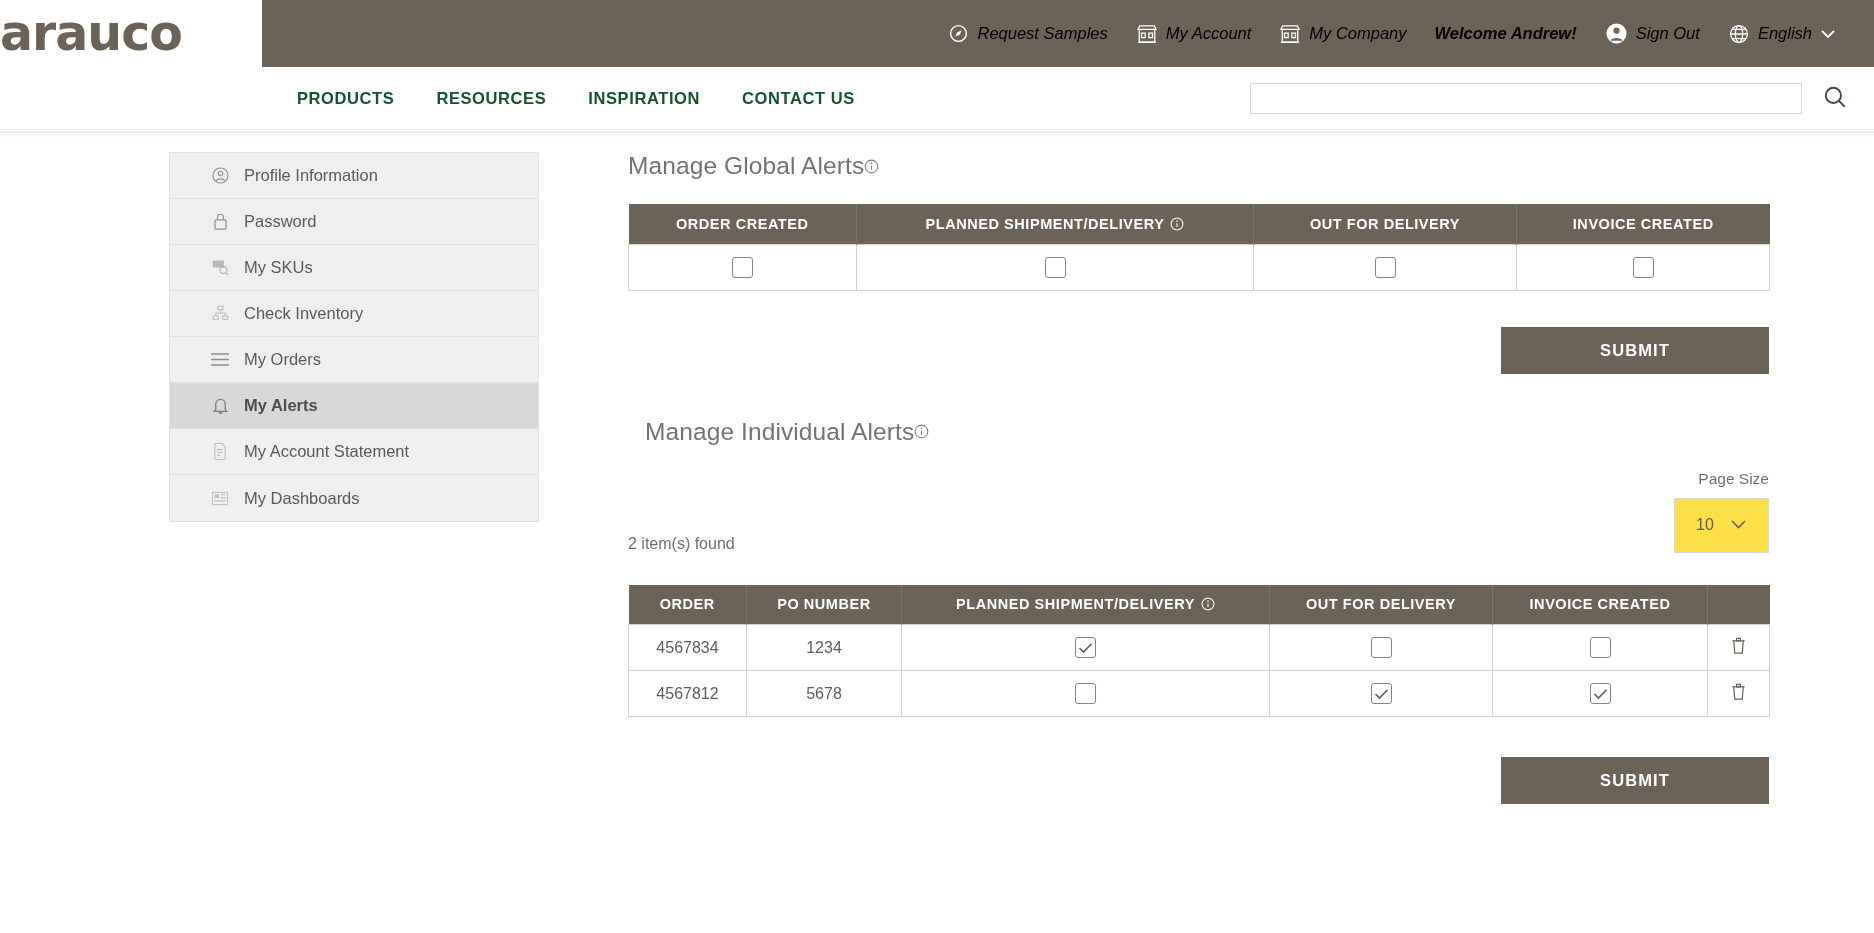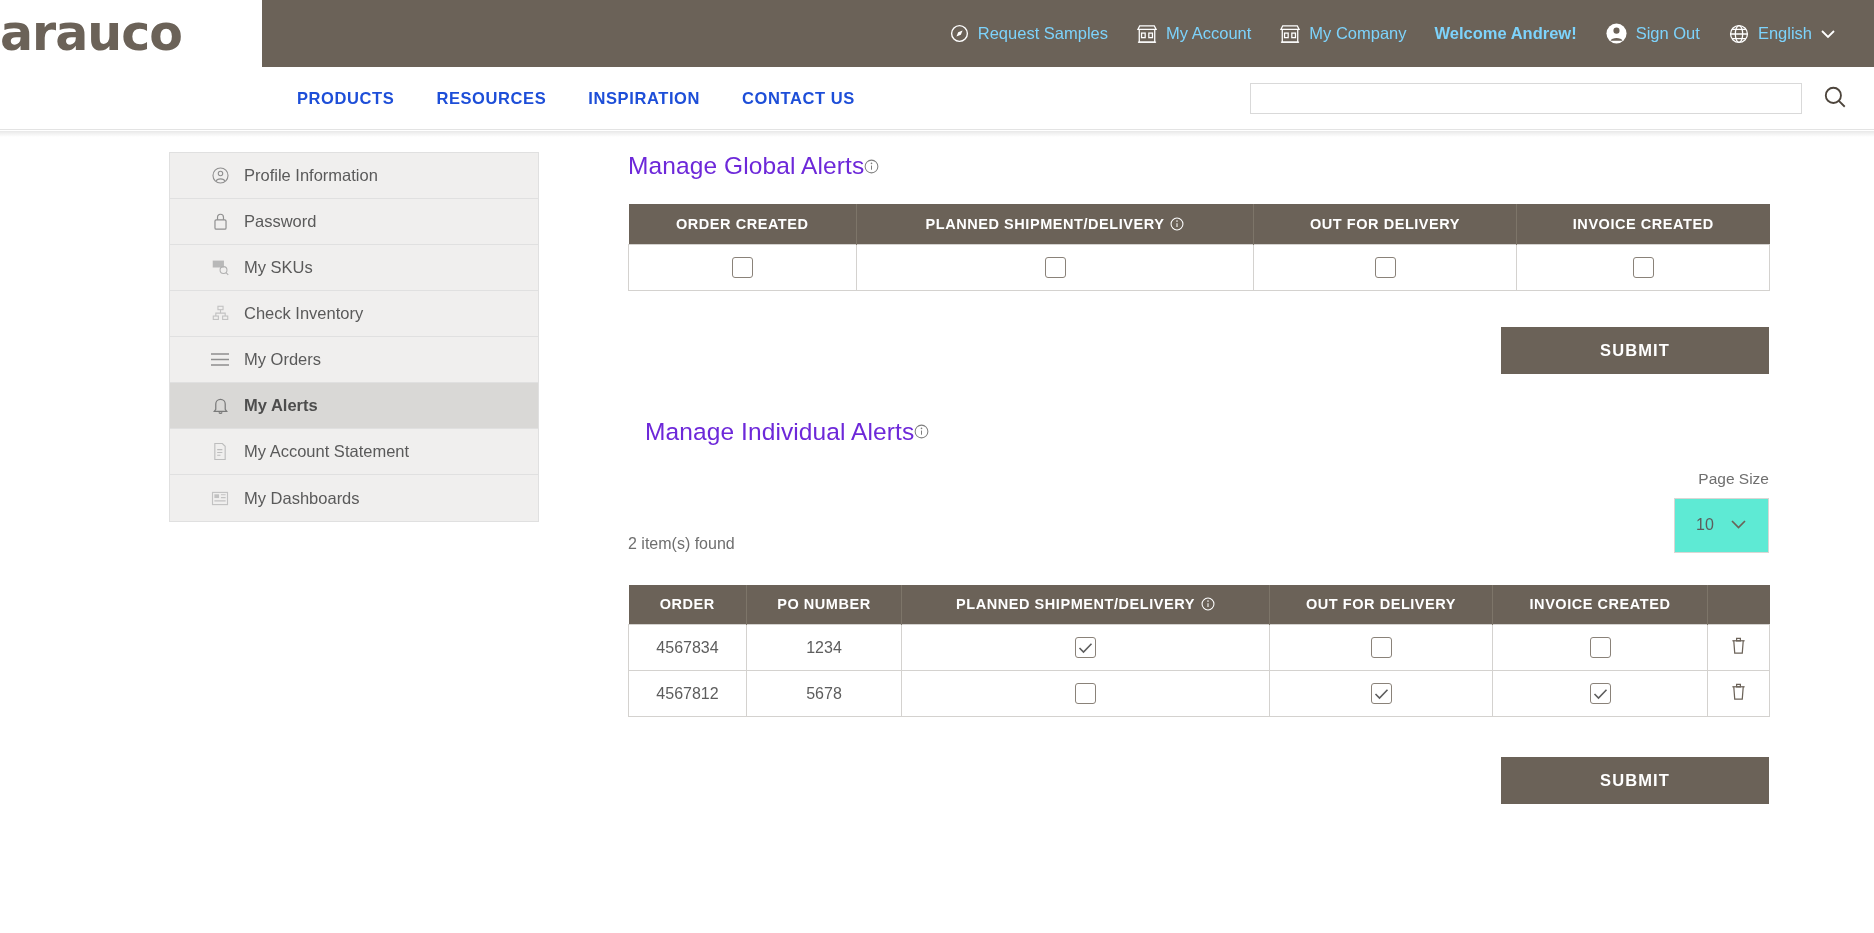--- a/index.html
+++ b/index.html
@@ -40,47 +40,48 @@
     display: flex;
     align-items: center;
     justify-content: flex-end;
     padding-right: 24px;
     gap: 0px;
   }
   .util-item {
     display: flex;
     align-items: center;
     gap: 8px;
-    color: #7dd3fc;
+    color: #000000;
     font-size: 16.5px;
     padding: 16px 14px;
     height: 100%;
     white-space: nowrap;
     cursor: pointer;
+    font-style: italic;
   }
   .util-item.static { cursor: default; font-weight: 700; justify-content: flex-end; }
   .util-icon { display: inline-flex; align-items: center; justify-content: center; }
 
   
   .mainnav {
     height: 63px;
     background: #ffffff;
     display: flex;
     align-items: center;
     border-bottom: 1px solid #e3e3e3;
     position: relative;
   }
   .nav-links {
     display: flex;
     align-items: center;
     margin-left: 276px;
     gap: 0px;
   }
   .nav-link {
-    color: #1d4ed8;
+    color: #14532d;
     font-size: 16.5px;
     font-weight: 600;
     letter-spacing: 0.6px;
     padding: 0 21px;
     cursor: pointer;
     white-space: nowrap;
   }
   .search-wrap {
     position: absolute;
     right: 26px;
@@ -154,21 +155,21 @@
   }
 
   
   .content {
     flex: 1 1 auto;
     padding-left: 89px;
     padding-right: 150px;
   }
   .section-title {
     font-size: 24.5px;
-    color: #6d28d9;
+    color: #737373;
     font-weight: 400;
     display: flex;
     align-items: center;
     margin: 0 0 24px 0;
     letter-spacing: 0.1px;
   }
   .info-i {
     display: inline-flex;
     align-items: center;
     justify-content: center;
@@ -254,21 +255,21 @@
   }
   .pagesize-label {
     font-size: 15.5px;
     color: #6f6f6f;
     margin-bottom: 10px;
   }
   .pagesize-select {
     width: 95px;
     height: 55px;
     border: 1px solid #d9d7d4;
-    background: #5eead4;
+    background: #fde047;
     display: flex;
     align-items: center;
     justify-content: center;
     gap: 16px;
     font-size: 16px;
     color: #5d5d5d;
     cursor: pointer;
   }
   .items-found {
     font-size: 16px;

